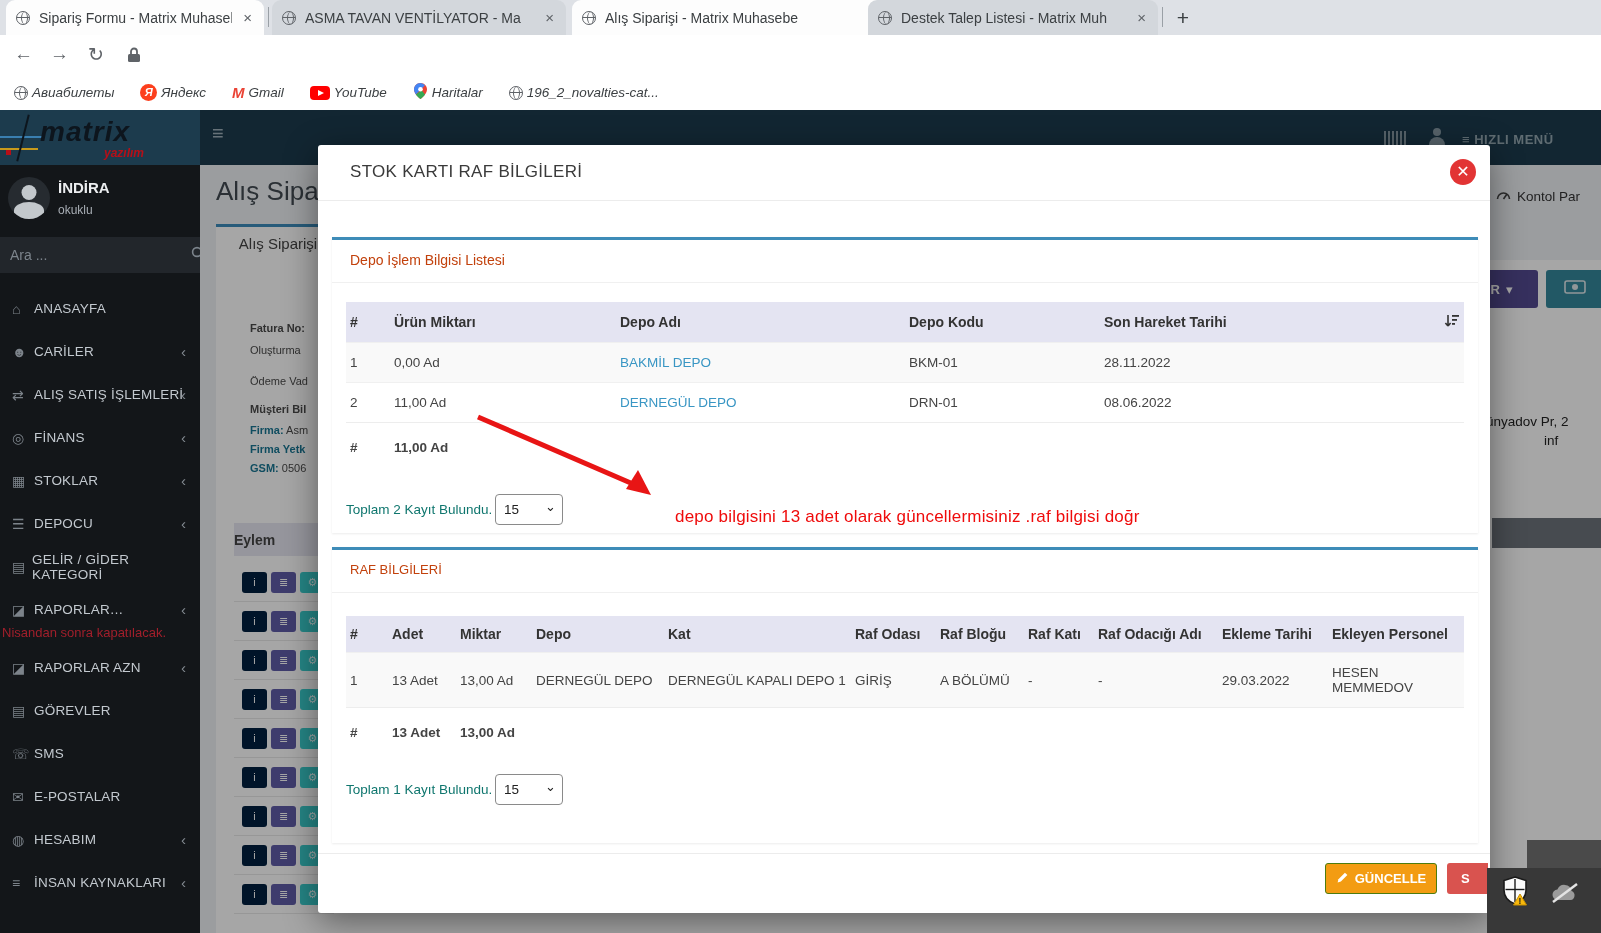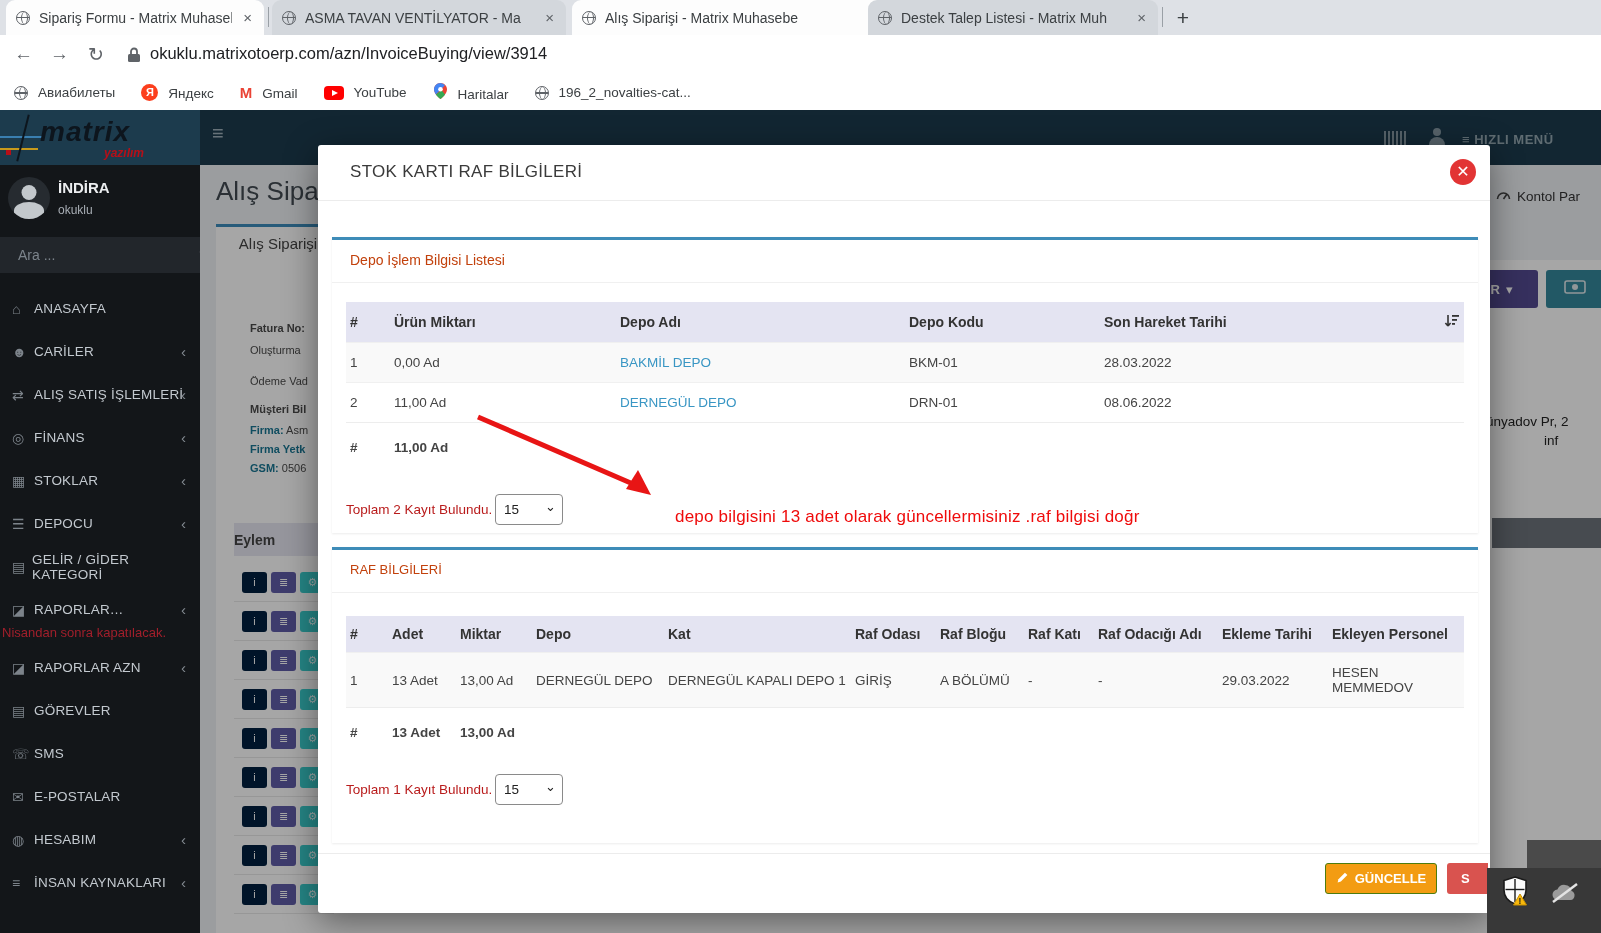--- a/index.html
+++ b/index.html
@@ -21,21 +21,21 @@
   .globe::after  { content:""; position:absolute; top:0; bottom:0; left:50%; margin-left:-2.5px; width:5px; border:1px solid #5f6368; border-top:none; border-bottom:none; border-radius:50%; }
   .newtab { left:1170px; top:5px; width:26px; height:26px; font-size:21px; color:#3c4043; text-align:center; line-height:25px; }
   .tabsep { top:7px; width:1px; height:20px; background:#9aa0a6; }
 
   .urlbar { left:0; top:35px; width:1601px; height:40px; background:#fff; }
   .navic { font-size:19px; color:#5f6368; top:8px; }
   .url-text { left:150px; top:9px; font-size:16.5px; color:#202124; }
 
   .bookbar { left:0; top:75px; width:1601px; height:35px; background:#fff; display:flex; align-items:center;
              padding-left:14px; gap:26px; font-size:13.5px; color:#3c4043; }
-  .bm { display:flex; align-items:flex-end; gap:10px; }
+  .bm { display:flex; align-items:center; gap:4px;font-style:italic; }
   .yico { width:17px; height:17px; border-radius:50%; background:#fc3f1d; color:#fff; font-weight:bold;
           font-size:11px; text-align:center; line-height:17px; }
   .gico { color:#ea4335; font-weight:bold; font-size:15px; }
   .ytico { width:20px; height:14px; background:#f00; border-radius:4px; position:relative; }
   .ytico::after { content:""; position:absolute; left:8px; top:4px; border-left:6px solid #fff;
                   border-top:3.5px solid transparent; border-bottom:3.5px solid transparent; }
 
   
   .apphdr { left:0; top:110px; width:1601px; height:55px; background:#1c3b4d; }
   .logo { left:0; top:110px; width:200px; height:55px; background:#1c3b4d; overflow:hidden; }
@@ -57,21 +57,21 @@
   
   .sidebar { left:0; top:165px; width:200px; height:768px; background:#131619; }
   .avatar { position:absolute; left:8px; top:12px; width:42px; height:42px; border-radius:50%;
             background:#262b30; overflow:hidden; }
   .avatar .head { position:absolute; left:50%; top:8px; transform:translateX(-50%); width:15px; height:15px; border-radius:50%; background:#c3c8cc; }
   .avatar .bdy  { position:absolute; left:50%; top:25px; transform:translateX(-50%); width:30px; height:17px; border-radius:50% 50% 0 0; background:#c3c8cc; }
   .uname { position:absolute; left:58px; top:14px; font-size:15px; font-weight:bold; color:#eceef0; }
   .ucomp { position:absolute; left:58px; top:38px; font-size:12px; color:#a7adb4; }
   .sb-search { position:absolute; left:0; top:72px; width:200px; height:36px; background:#22262b; display:flex; align-items:center; }
   .sb-search input { flex:1; background:transparent; border:none; outline:none; color:#aeb4bb;
-                     font-size:14px; padding-left:18px; font-family:inherit; }
+                     font-size:14px; padding-left:10px; font-family:inherit; }
   .sb-search input::placeholder { color:#7c848c; }
   .sb-search .mag { margin-right:12px; }
   .nav { position:absolute; left:0; top:122px; width:200px; }
   .nav-item { height:43px; display:flex; align-items:center; padding:0 12px; position:relative; }
   .nav-ic { width:22px; color:#7c838a; font-size:14px; }
   .nav-lb { font-size:13.5px; color:#c3c9cf; letter-spacing:.2px; }
   .nav-ch { position:absolute; right:14px; color:#848b92; font-size:15px; }
   .nav-note { padding:0 2px 6px 2px; font-size:13px; color:#a21f2b; margin-top:-6px; }
 
   
@@ -112,21 +112,21 @@
           box-shadow:0 1px 2px rgba(0,0,0,.08); }
   .card-hd { position:absolute; left:18px; top:12px; font-size:14px; color:#c2410c; }
   .card-hr { position:absolute; left:0; top:42px; width:100%; height:1px; background:#f0f0f0; }
   table { border-collapse:collapse; table-layout:fixed; width:1118px; }
   .tbl { position:absolute; left:14px; }
   th { background:#e4e4f2; text-align:left; font-size:14px; color:#333; padding:10px 4px; font-weight:bold; }
   td { font-size:13.5px; color:#444; padding:12px 4px; border-top:1px solid #f0f0f0; }
   tbody tr:nth-child(odd) { background:#f9f9f9; }
   tfoot td { font-weight:bold; border-top:1px solid #ededed; padding:17px 4px; }
   a.lnk { color:#3996c4; text-decoration:none; }
-  .total { position:absolute; left:14px; font-size:13.5px; color:#b91c1c; }
+  .total { position:absolute; left:14px; font-size:13.5px; color:#0f766e; }
   .selwrap { position:absolute; width:68px; height:31px; }
   .selwrap select { width:100%; height:100%; border:1px solid #8a8a8a; border-radius:4px; background:#fff;
                     font-size:13.5px; padding-left:8px; appearance:none; -webkit-appearance:none; font-family:inherit; color:#222; }
   .selwrap .chev { position:absolute; right:7px; top:5px; font-size:13px; color:#222; pointer-events:none; }
   .ann-text { position:absolute; left:357px; top:362px; font-size:17px; color:#ef0b0b; letter-spacing:.2px; }
   .m-foot-hr { position:absolute; left:0; top:708px; width:100%; height:1px; background:#ececec; }
   .btn-upd { position:absolute; left:1007px; top:718px; width:112px; height:31px; background:#f39c12; border:1px solid #4d7c0f;
              border-radius:3px; color:#fff; font-size:13px; font-weight:bold; display:flex; align-items:center;
              justify-content:center; gap:6px; }
   .btn-red { position:absolute; left:1129px; top:718px; width:41px; height:31px; background:#d9534f; border-radius:3px 0 0 3px;
@@ -168,21 +168,20 @@
 <div class="abs urlbar">
   <span class="abs navic" style="left:14px;">←</span>
   <span class="abs navic" style="left:50px;">→</span>
   <span class="abs navic" style="left:88px;">↻</span>
   <span class="abs" style="left:128px;top:12px;">
     <svg width="12" height="16">
         <rect y="7" width="12" height="8" rx="1.5" fill="#5f6368"></rect>
         <path d="M3 7V4.5a3 3 0 016 0V7" stroke="#5f6368" stroke-width="1.8" fill="none"></path>
       </svg>
   </span>
-  <span class="abs url-text">okuklu.matrixotoerp.com/azn/InvoiceBuying/view/3914</span>
 </div>
 
 <div class="abs bookbar">
   <span class="bm">
     <span class="globe"></span>
     <span>Авиабилеты</span>
   </span>
   <span class="bm">
     <span class="yico">Я</span>
     <span>Яндекс</span>
@@ -436,21 +435,21 @@
                 </svg></span>
             </th>
         </tr>
       </thead>
       <tbody>
         <tr>
           <td>1</td>
           <td>0,00 Ad</td>
           <td><a class="lnk" href="#">BAKMİL DEPO</a></td>
           <td>BKM-01</td>
-          <td>28.03.2022</td>
+          <td>28.11.2022</td>
           <td></td>
         </tr>
         <tr>
           <td>2</td>
           <td>11,00 Ad</td>
           <td><a class="lnk" href="#">DERNEGÜL DEPO</a></td>
           <td>DRN-01</td>
           <td>08.06.2022</td>
           <td></td>
         </tr>

